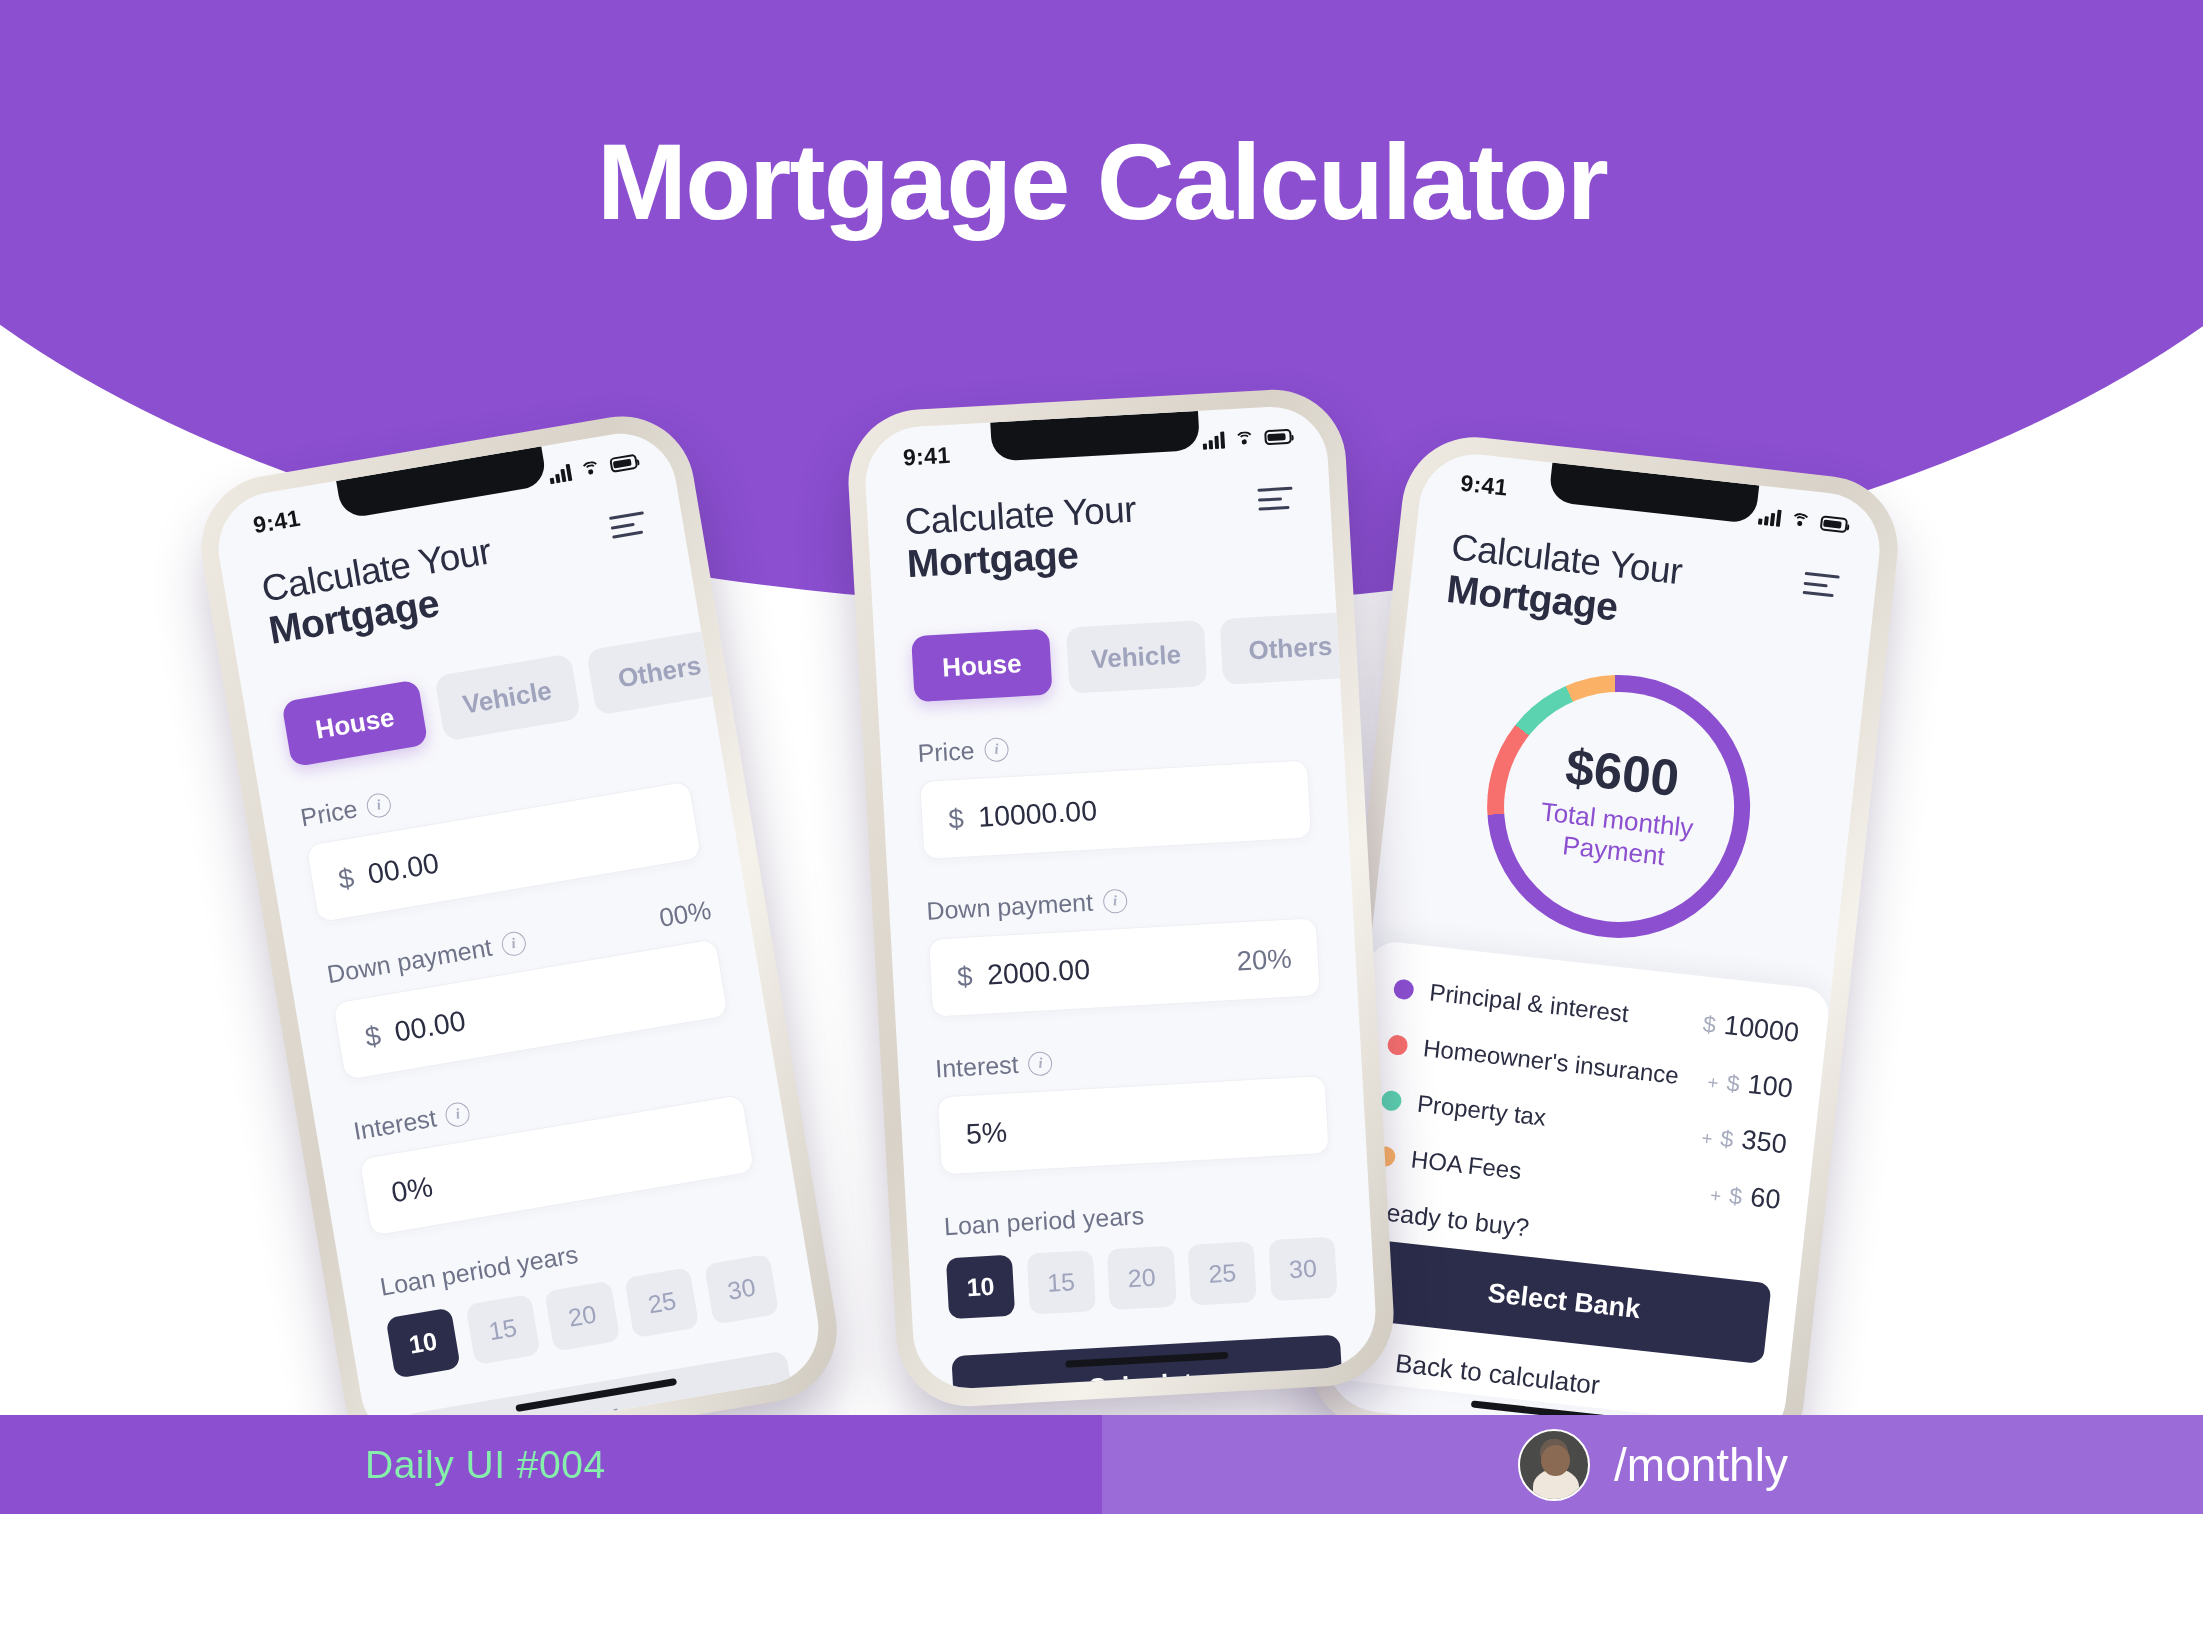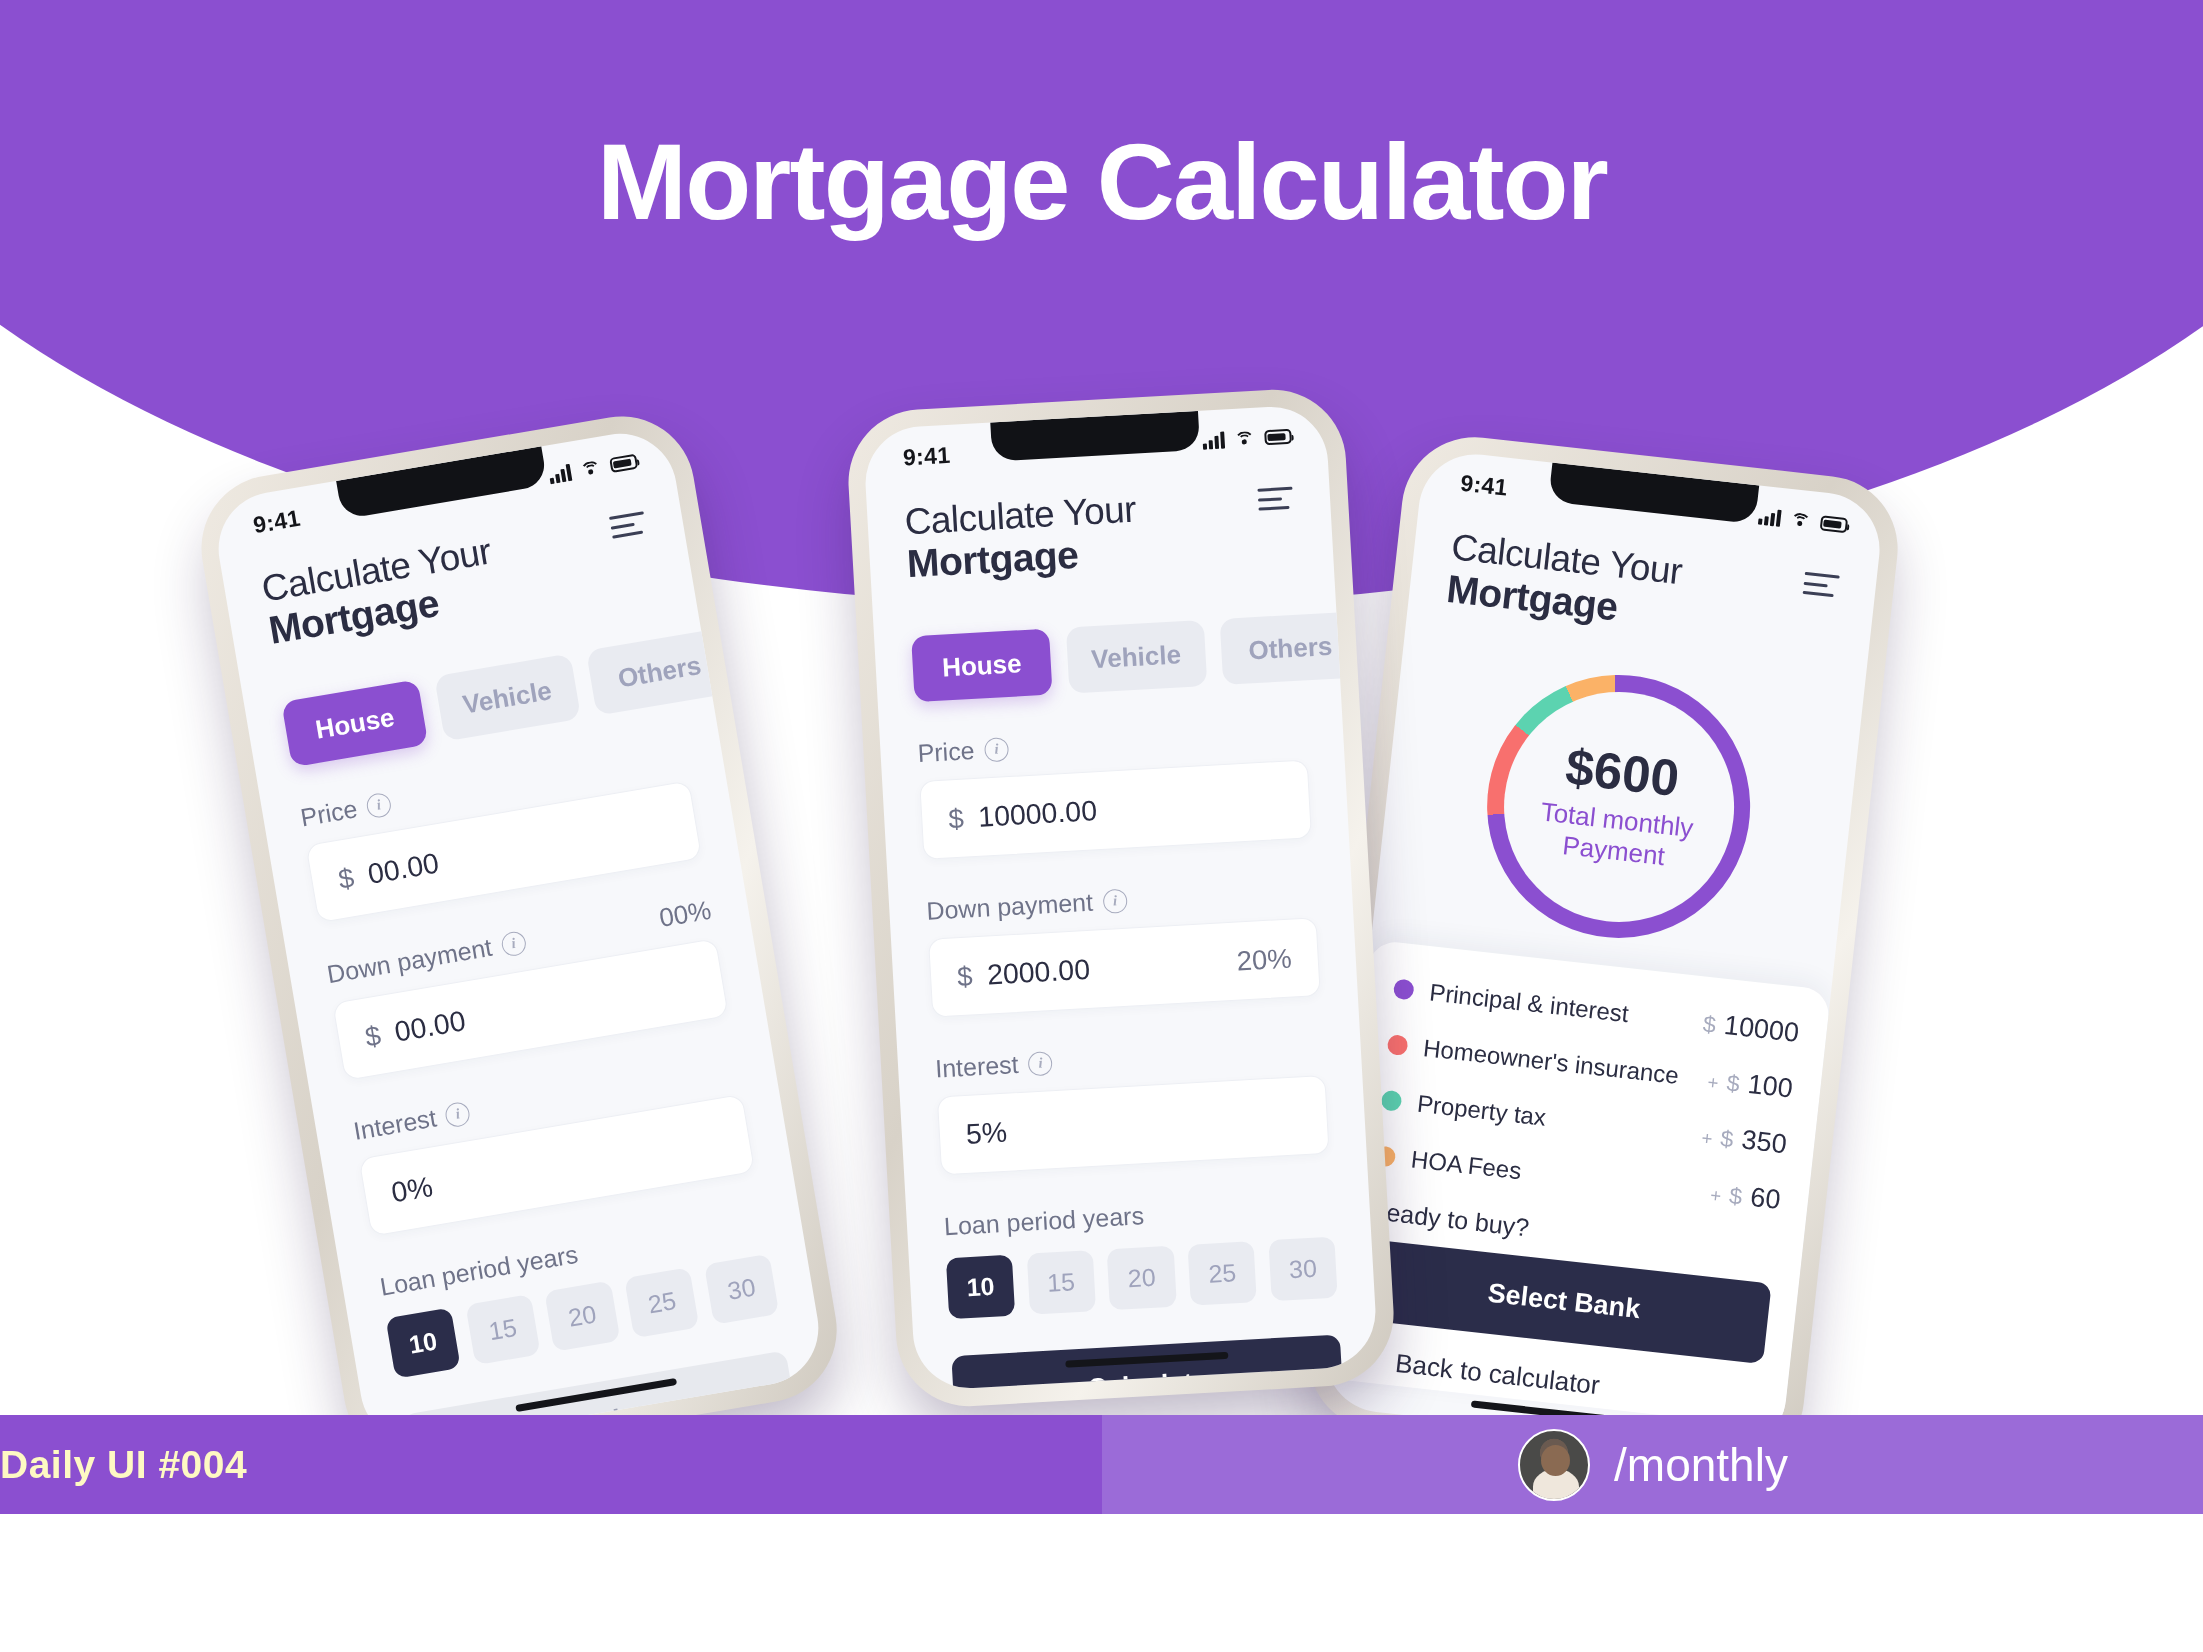--- a/index.html
+++ b/index.html
@@ -35,21 +35,22 @@
     z-index: 3;
   }
 
   
   .footer { position: absolute; left:0; bottom:0; width:2204px; height:99px; z-index: 20; display:flex; }
   .footer-left {
     width: 1102px; height: 99px; background: #8B4FD0;
     display:flex; align-items:center;
   }
   .footer-left .ftxt {
-    color: #fef9c3; font-size: 39px; font-weight: 700; letter-spacing: 0.5px;
+    margin-left: 365px;
+    color: #86efac; font-size: 39px; font-weight: 400; letter-spacing: 0.5px;
   }
   .footer-right {
     width: 1102px; height: 99px; background: #9B6BD8;
     display:flex; align-items:center; justify-content: center;
   }
   .avatar {
     width: 72px; height: 72px; border-radius: 50%;
     background: radial-gradient(circle at 50% 32%, #6a5a50 0 24%, #4a4a48 25% 100%);
     border: 2.8px solid #fff;
     position: relative; overflow: hidden; flex: none;

